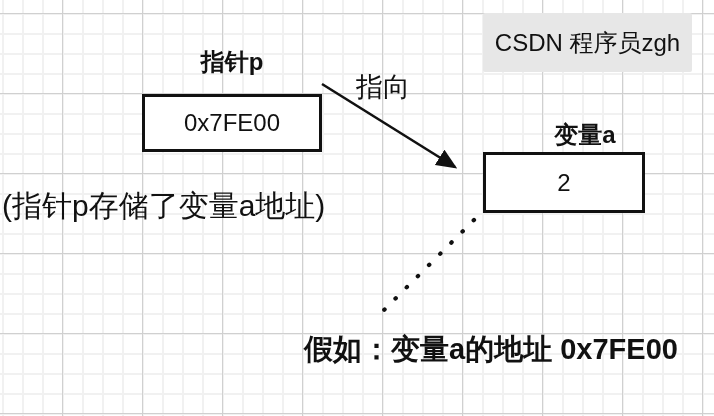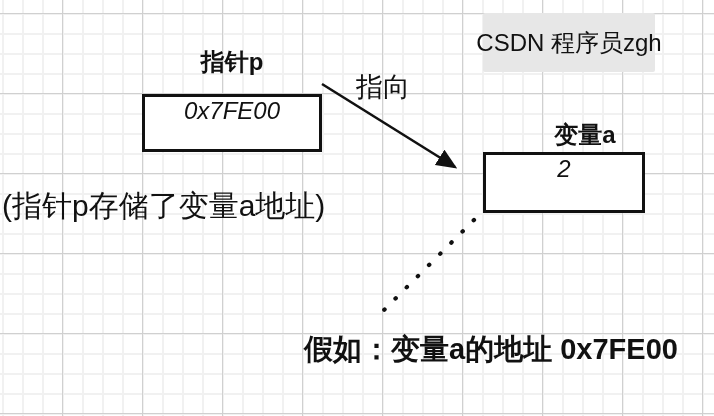--- a/index.html
+++ b/index.html
@@ -31,24 +31,23 @@
   .title {
     font-weight: bold;
     font-size: 24px;
     text-align: center;
     white-space: nowrap;
   }
   .value-box {
     border: 3px solid var(--ink);
     background: var(--box-bg);
     display: flex;
-    align-items: flex-start;
+    align-items: center;
     justify-content: center;
     font-size: 24px;
-    font-style: italic;
   }
   .badge {
     background: var(--badge-bg);
     border-radius: 2px;
     display: flex;
     align-items: center;
     justify-content: center;
     font-size: 24px;
     white-space: nowrap;
   }
@@ -79,21 +78,21 @@
   <svg class="overlay" viewBox="0 0 714 416">
     <defs>
       <marker id="arrowhead" markerWidth="8" markerHeight="7" refX="7" refY="3.5" orient="auto">
         <polygon points="0 0, 8 3.5, 0 7" fill="#111111"></polygon>
       </marker>
     </defs>
     <line x1="322" y1="84" x2="455" y2="167" stroke="#111111" stroke-width="2.6" marker-end="url(#arrowhead)"></line>
     <line x1="474" y1="220" x2="382" y2="312" stroke="#111111" stroke-width="4.2" stroke-linecap="round" stroke-dasharray="0.5 15.3"></line>
   </svg>
 
-  <div class="abs badge" style="left:483px; top:13px; width:172px; height:59px;">
+  <div class="abs badge" style="left:483px; top:13px; width:209px; height:59px;">
     <span>CSDN 程序员zgh</span>
   </div>
 
   <div class="abs title" style="left:142px; top:46px; width:180px;">指针p</div>
   <div class="abs value-box" style="left:142px; top:94px; width:180px; height:58px;">
     <span>0x7FE00</span>
   </div>
 
   <div class="abs arrow-label" style="left:356px; top:69px;">指向</div>
 

